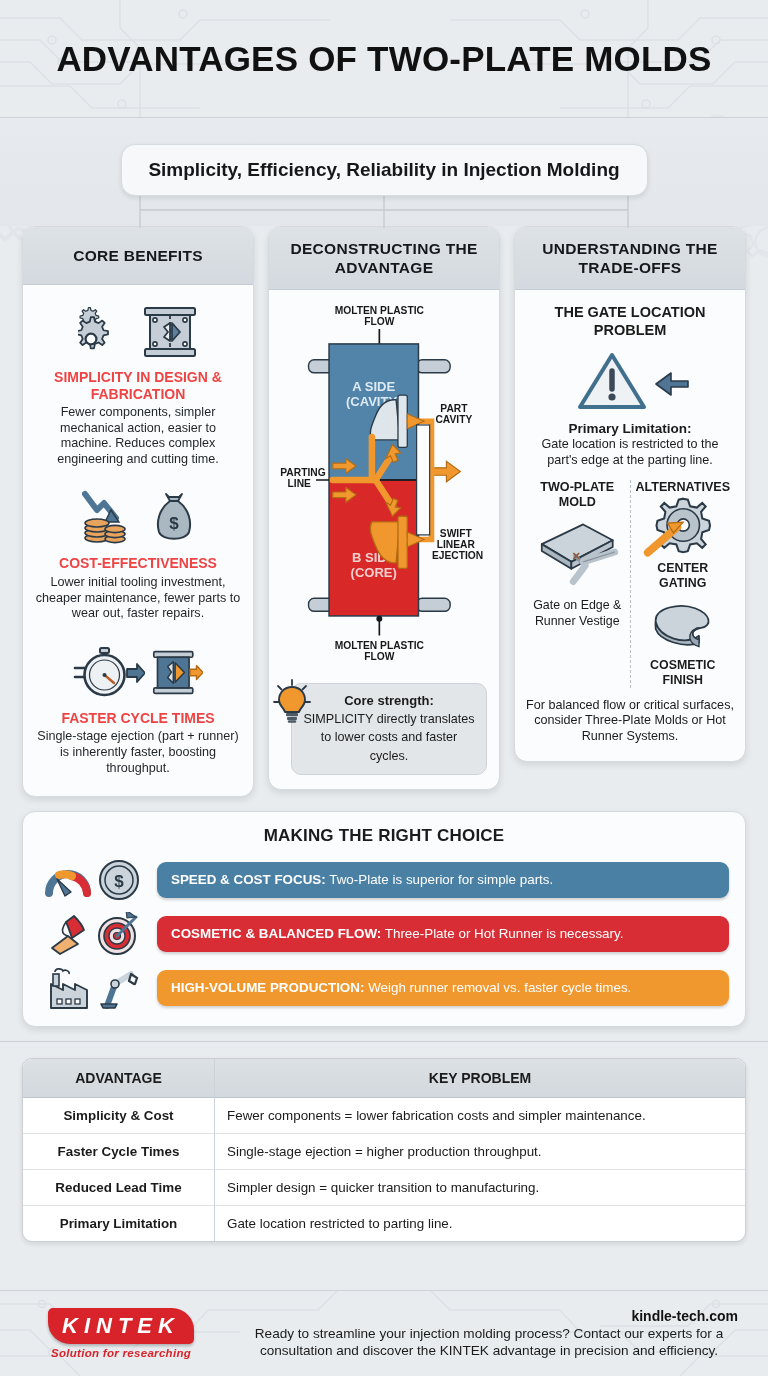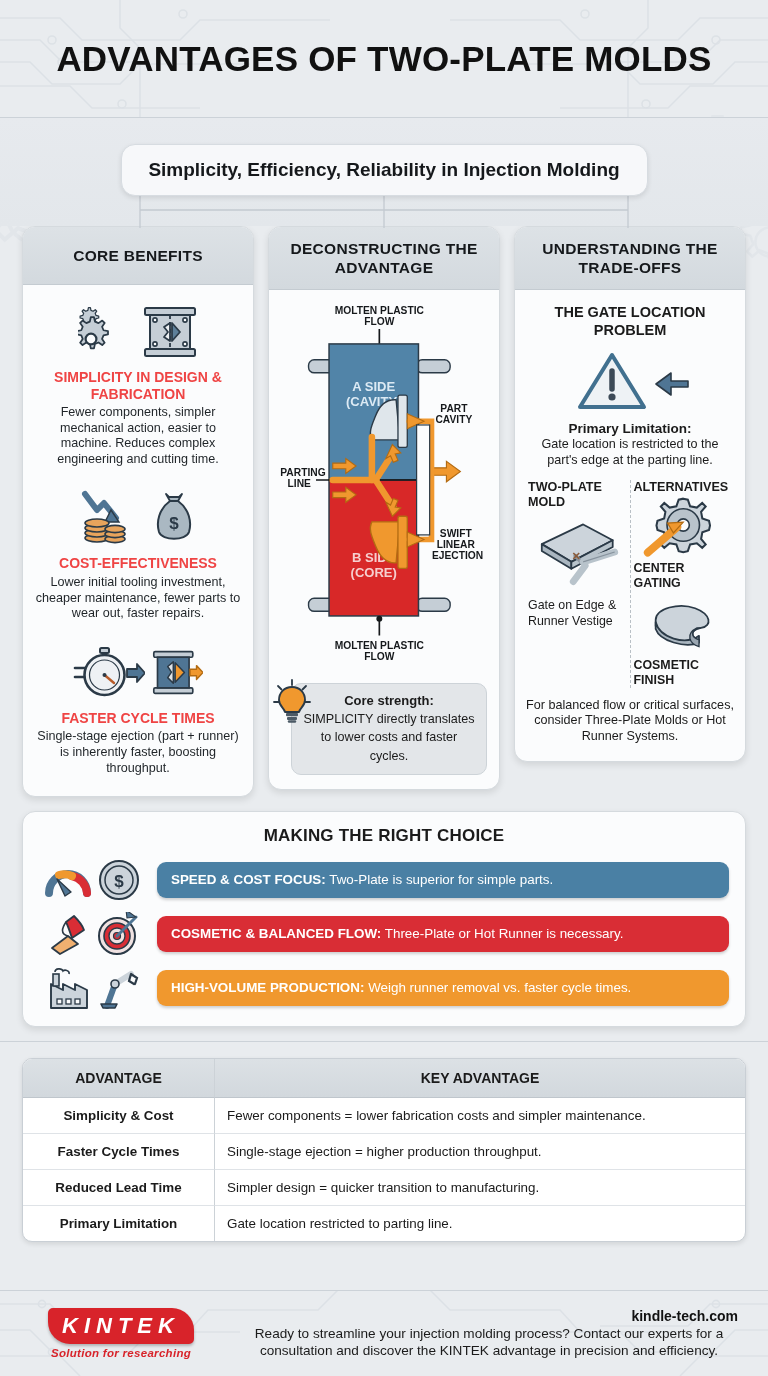--- a/index.html
+++ b/index.html
@@ -100,21 +100,21 @@
   .callout .txt { font-size:12.6px; line-height:1.22; }
   .bulb { position:absolute; left:-20px; top:-6px; }
 
   
   .rc-title { text-align:center; font-size:14.5px; font-weight:800; line-height:1.2; margin-bottom:6px; }
   .rc-warnicon { display:flex; justify-content:center; align-items:center; height:74px; }
   .rc-lim { text-align:center; margin-top:2px; }
   .rc-lim .lbl { font-size:13.5px; font-weight:800; display:block; }
   .rc-lim p { font-size:12.6px; line-height:1.24; margin-top:1px; }
   .rc-split { display:flex; margin-top:12px; }
-  .rc-half { flex:1 1 0; text-align:left; padding:0 3px; }
+  .rc-half { flex:1 1 0; text-align:center; padding:0 3px; }
   .rc-half.left-half { border-right: 1.5px dashed #b9c0c6; }
   .rc-subhead { font-size:12.6px; font-weight:800; line-height:1.2; }
   .rc-cap { font-size:12.4px; line-height:1.22; }
   .rc-cap.bold { font-weight:800; }
   .rc-foot { text-align:center; font-size:12.6px; line-height:1.24; margin-top:10px; }
 
   
   .choice {
     margin: 14px 22px 0;
     background:#fbfcfd;
@@ -567,21 +567,21 @@
     </div>
   </div>
 
   <div class="sep-line"></div>
 
   <div class="table-zone">
     <table class="tbl">
       <thead>
         <tr>
           <th class="c1">ADVANTAGE</th>
-          <th>KEY ADVANTAGE</th>
+          <th>KEY PROBLEM</th>
         </tr>
       </thead>
       <tbody>
         <tr>
           <td class="c1">Simplicity &amp; Cost</td>
           <td class="c2">Fewer components = lower fabrication costs and simpler maintenance.</td>
         </tr>
         <tr>
           <td class="c1">Faster Cycle Times</td>
           <td class="c2">Single-stage ejection = higher production throughput.</td>

